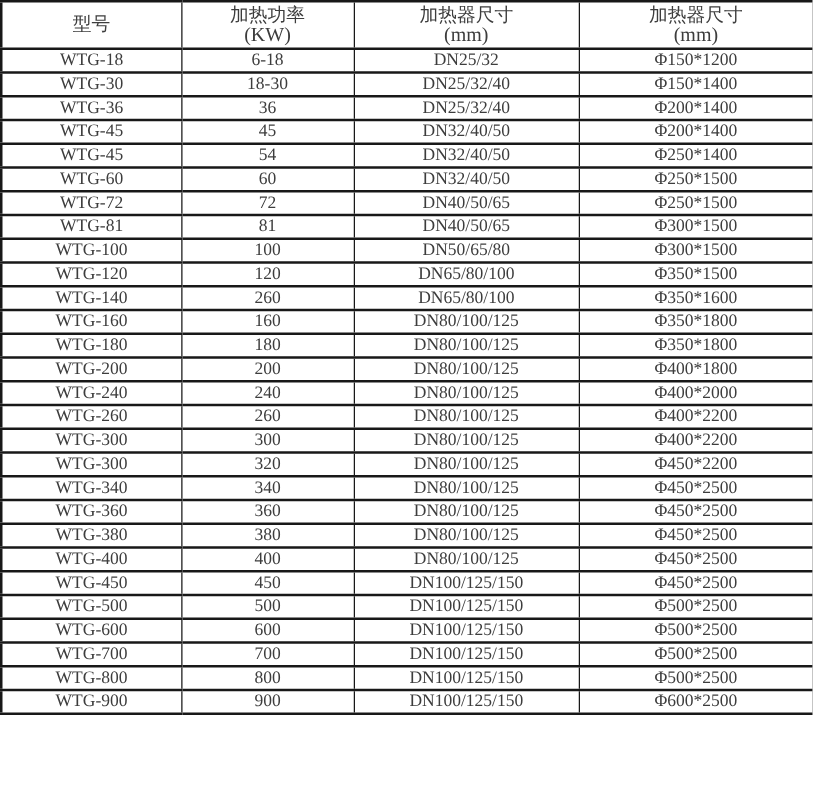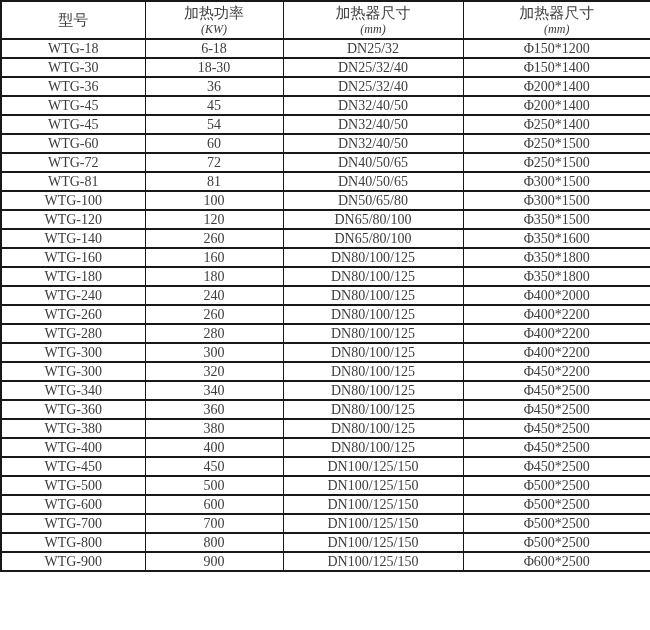--- a/index.html
+++ b/index.html
@@ -40,23 +40,22 @@
   .spec-table td {
     height: 17px;
     font-size: 14px;
     line-height: 17px;
   }
   .h-main {
     font-size: 15px;
     line-height: 18px;
   }
   .h-sub {
-    font-size: 12px;
+    font-size: 16px;
     line-height: 14px;
-    font-style: italic;
   }
 </style>
 </head>
 <body>
 
 <table class="spec-table">
   <colgroup>
     <col style="width:144px">
     <col style="width:138px">
     <col style="width:180px">
@@ -155,34 +154,34 @@
     <td>DN80/100/125</td>
     <td>Φ350*1800</td>
   </tr>
       <tr>
     <td>WTG-180</td>
     <td>180</td>
     <td>DN80/100/125</td>
     <td>Φ350*1800</td>
   </tr>
       <tr>
+    <td>WTG-200</td>
+    <td>200</td>
+    <td>DN80/100/125</td>
+    <td>Φ400*1800</td>
+  </tr>
+      <tr>
     <td>WTG-240</td>
     <td>240</td>
     <td>DN80/100/125</td>
     <td>Φ400*2000</td>
   </tr>
       <tr>
     <td>WTG-260</td>
     <td>260</td>
-    <td>DN80/100/125</td>
-    <td>Φ400*2200</td>
-  </tr>
-      <tr>
-    <td>WTG-280</td>
-    <td>280</td>
     <td>DN80/100/125</td>
     <td>Φ400*2200</td>
   </tr>
       <tr>
     <td>WTG-300</td>
     <td>300</td>
     <td>DN80/100/125</td>
     <td>Φ400*2200</td>
   </tr>
       <tr>

